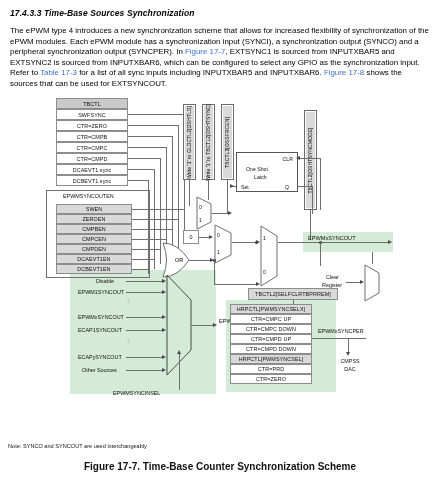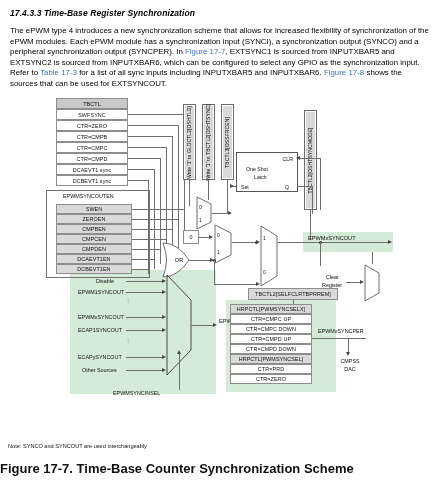--- a/index.html
+++ b/index.html
@@ -85,31 +85,31 @@
   }
   .latch .c{position:absolute;}
 
   .plain{position:absolute;font-size:5.4px;color:#111;white-space:nowrap;}
   .plain.c{text-align:center;}
 
   .note{
     position:absolute;left:8px;top:443px;font-size:5.6px;color:#111;
   }
   .figcap{
-    position:absolute;left:0;top:461px;width:440px;text-align:left;
-    font-size:13px;font-weight:bold;color:#111;
+    position:absolute;left:0;top:461px;width:440px;text-align:center;
+    font-size:10px;font-weight:bold;color:#111;
   }
   .dots-v{position:absolute;font-size:6px;color:#6f6f6f;line-height:3px;text-align:center;}
 </style>
 </head>
 <body>
 
 <div class="page">
 
-  <div class="sec-title">17.4.3.3 Time-Base Register Synchronization</div>
+  <div class="sec-title">17.4.3.3 Time-Base Sources Synchronization</div>
 
   <div class="body-copy">
     <span>The ePWM type 4 introduces a new synchronization scheme that allows for increased flexibility of synchronization of the ePWM modules. Each ePWM module has a synchronization input (SYNCI), a synchronization output (SYNCO) and a peripheral synchronization output (SYNCPER). In </span><span class="lnk">Figure 17-7</span><span>, EXTSYNC1 is sourced from INPUTXBAR5 and EXTSYNC2 is sourced from INPUTXBAR6, which can be configured to select any GPIO as the synchronization input. Refer to </span><span class="lnk">Table 17-3</span><span> for a list of all sync inputs including INPUTXBAR5 and INPUTXBAR6. </span><span class="lnk">Figure 17-8</span><span> shows the sources that can be used for EXTSYNCOUT.</span>
   </div>
 
   <div class="diagram">
 
     <div class="green" style="left:62px;top:178px;width:146px;height:124px;"></div>
 
     <div class="green" style="left:295px;top:140px;width:90px;height:20px;"></div>

